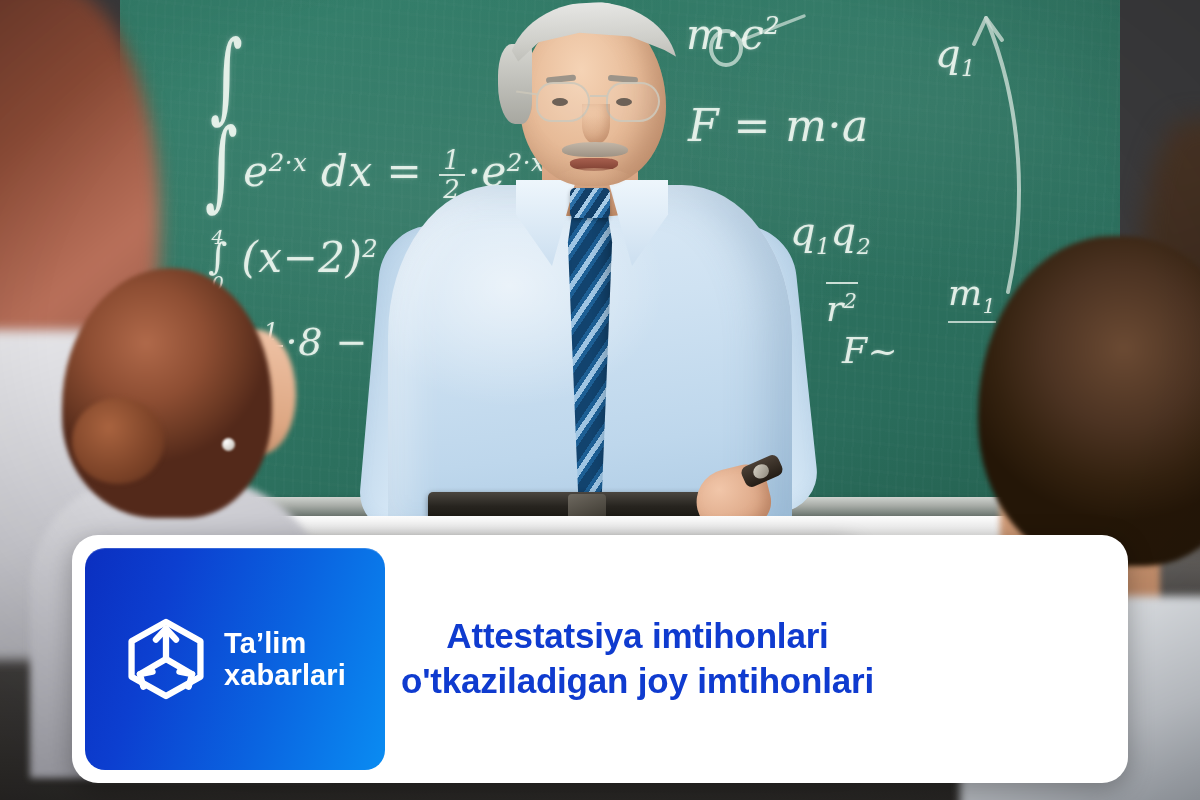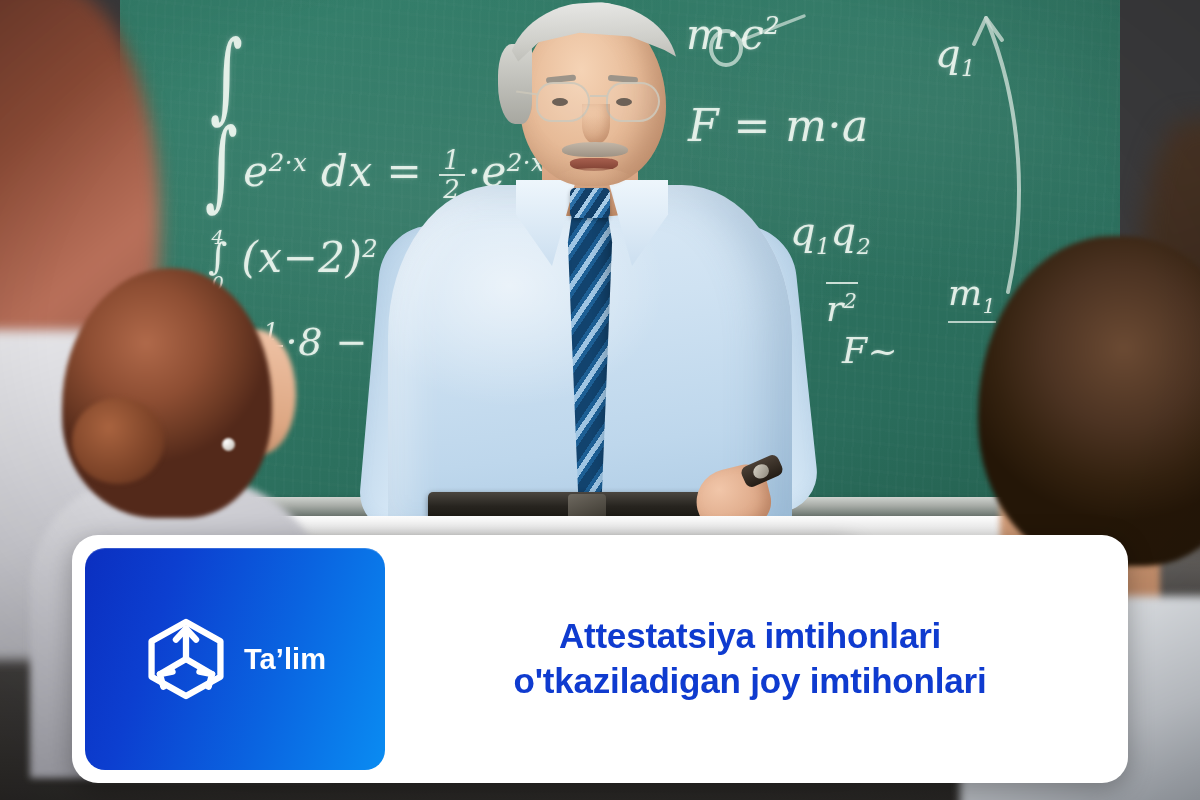--- a/index.html
+++ b/index.html
@@ -402,21 +402,20 @@
     line-height: 1.12;
     letter-spacing: .1px;
     white-space: nowrap;
   }
   .brand-text .line { display: block; }
 
   .headline-wrap {
     flex: 1 1 auto;
     display: flex;
     align-items: center;
-    justify-content: center;
     padding: 8px 26px 8px 16px;
   }
   .headline {
     color: #0f3bcf;
     font-size: 35px;
     font-weight: 700;
     line-height: 1.28;
     text-align: center;
     letter-spacing: -.2px;
   }
@@ -534,20 +533,21 @@
           <path d="M50 50 L 50 14"></path>
           <path d="M38 27 L 50 14 L 62 27"></path>
           <path d="M50 50 L 19 68"></path>
           <path d="M34 65 L 19 68 L 23 83"></path>
           <path d="M50 50 L 81 68"></path>
           <path d="M66 65 L 81 68 L 77 83"></path>
         </g>
       </svg>
       <div class="brand-text">
         <span class="line">Ta’lim</span>
+        <span class="line">xabarlari</span>
       </div>
     </div>
 
     <div class="headline-wrap">
       <h1 class="headline">
         <span class="ln">Attestatsiya imtihonlari</span>
         <span class="ln">o'tkaziladigan joy imtihonlari</span>
       </h1>
     </div>
 

